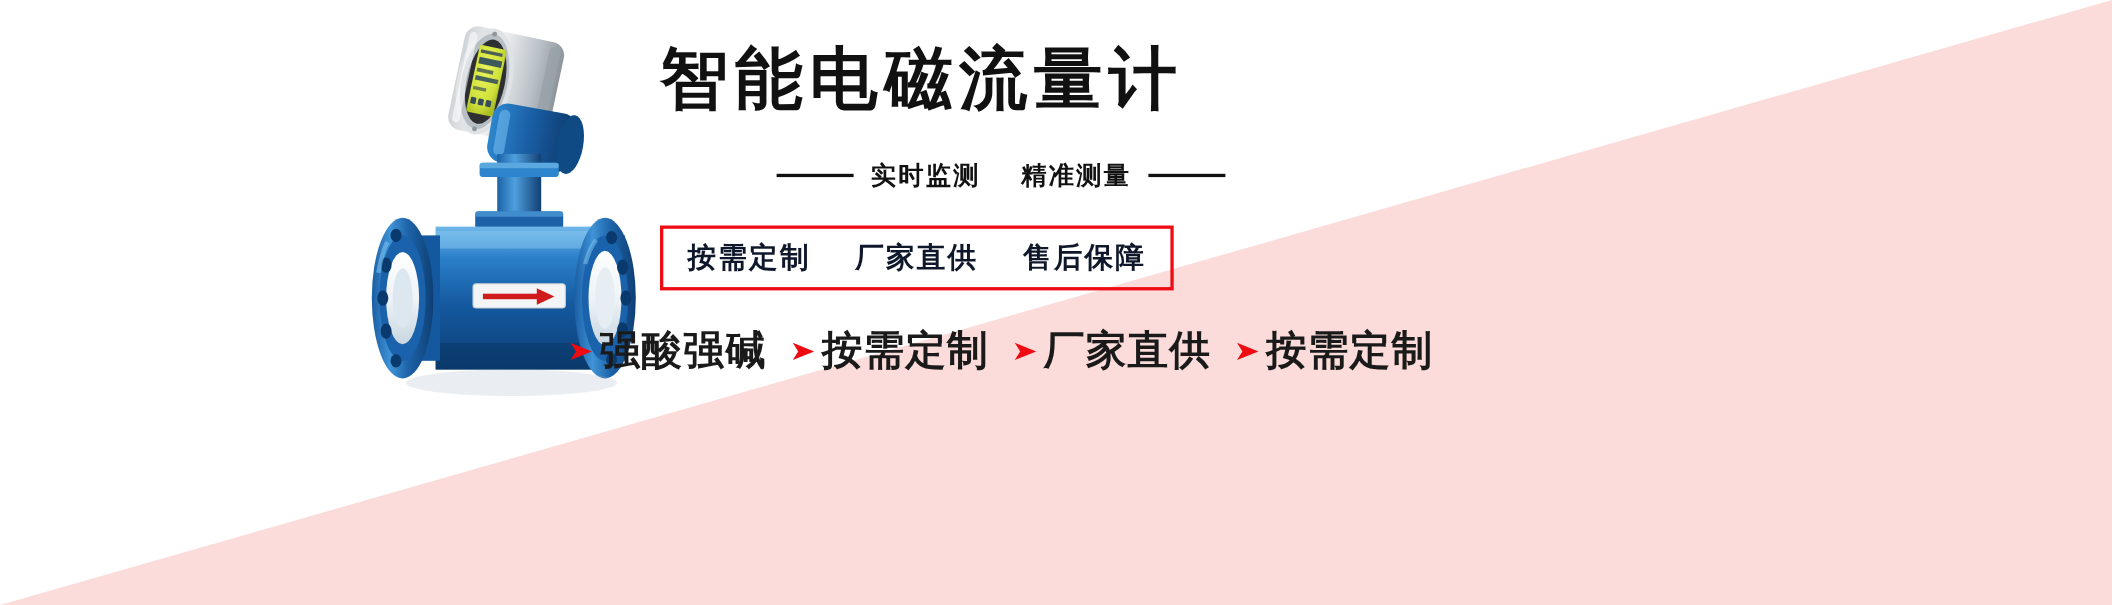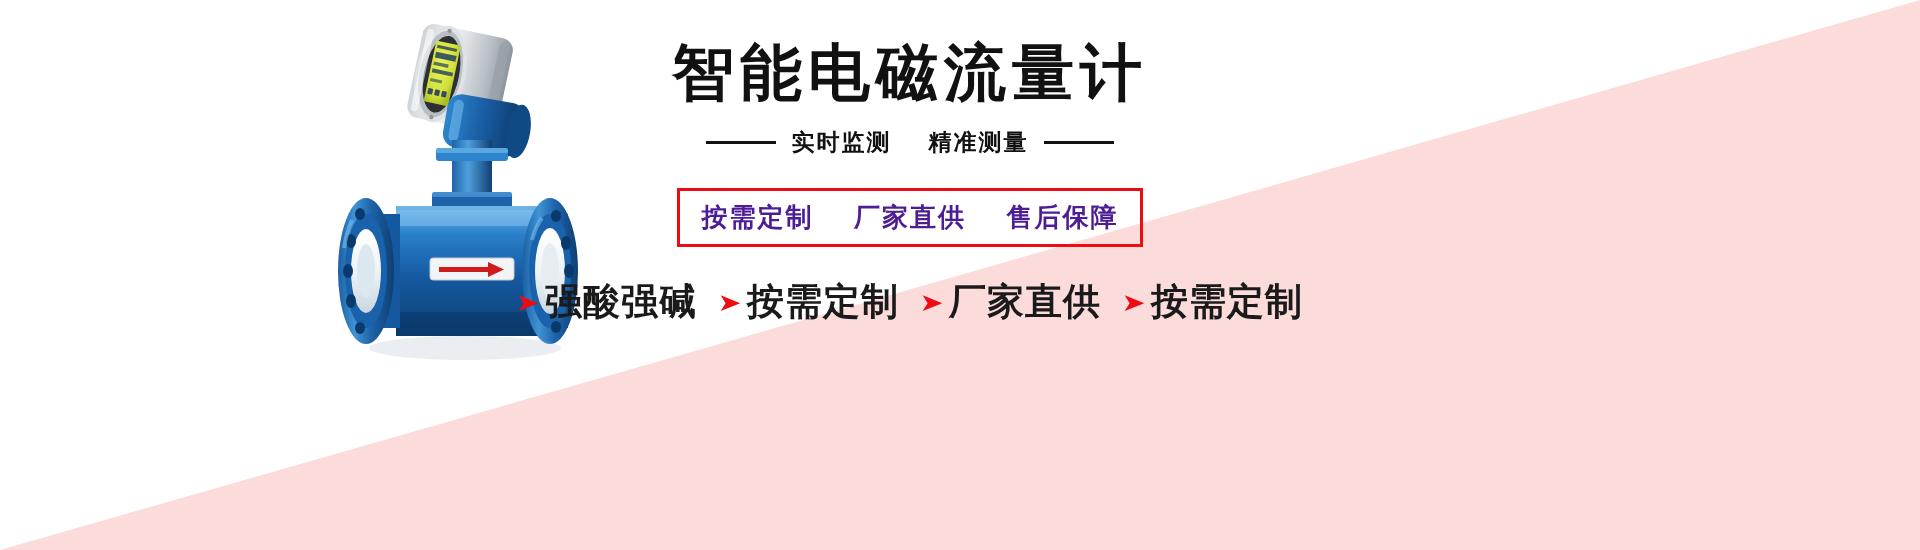--- a/index.html
+++ b/index.html
@@ -20,47 +20,47 @@
 
   
   .product{
     position:absolute;left:300px;top:0px;width:330px;height:420px;z-index:3;
   }
   .product svg{display:block;width:330px;height:420px;}
 
   
   .content{
     position:absolute;left:600px;top:40px;width:620px;height:320px;
-    z-index:4;text-align:center;
+    z-index:4;
   }
   .title{
     font-size:62px;font-weight:bold;color:#111111;letter-spacing:6px;
     line-height:1.05;margin:0 0 0 0;white-space:nowrap;
     font-family:"Liberation Sans","DejaVu Sans",sans-serif;
   }
   .subtitle-row{
     display:flex;align-items:center;justify-content:center;gap:16px;
-    margin-top:22px;
+    margin-top:39px;
   }
   .rule{width:70px;height:3px;background:#111111;display:block;}
   .subtitle{
     font-size:23px;font-weight:bold;color:#111111;letter-spacing:2px;
     white-space:nowrap;
   }
   .subtitle .gap{display:inline-block;width:20px;}
 
   .promo-box{
     margin:30px auto 0 auto;
     display:inline-block;
     border:3px solid #ee0b12;
     padding:9px 22px;
     background:transparent;
   }
   .promo-text{
-    font-size:26px;font-weight:bold;color:#4c1d95;letter-spacing:2px;
+    font-size:26px;font-weight:bold;color:#0f172a;letter-spacing:2px;
     white-space:nowrap;
   }
   .promo-text .gap{display:inline-block;width:22px;}
 
   .features{
     margin-top:30px;
     display:flex;align-items:center;justify-content:center;gap:8px;
     white-space:nowrap;
   }
   .feature{display:inline-flex;align-items:center;gap:7px;margin:0 7px;}

